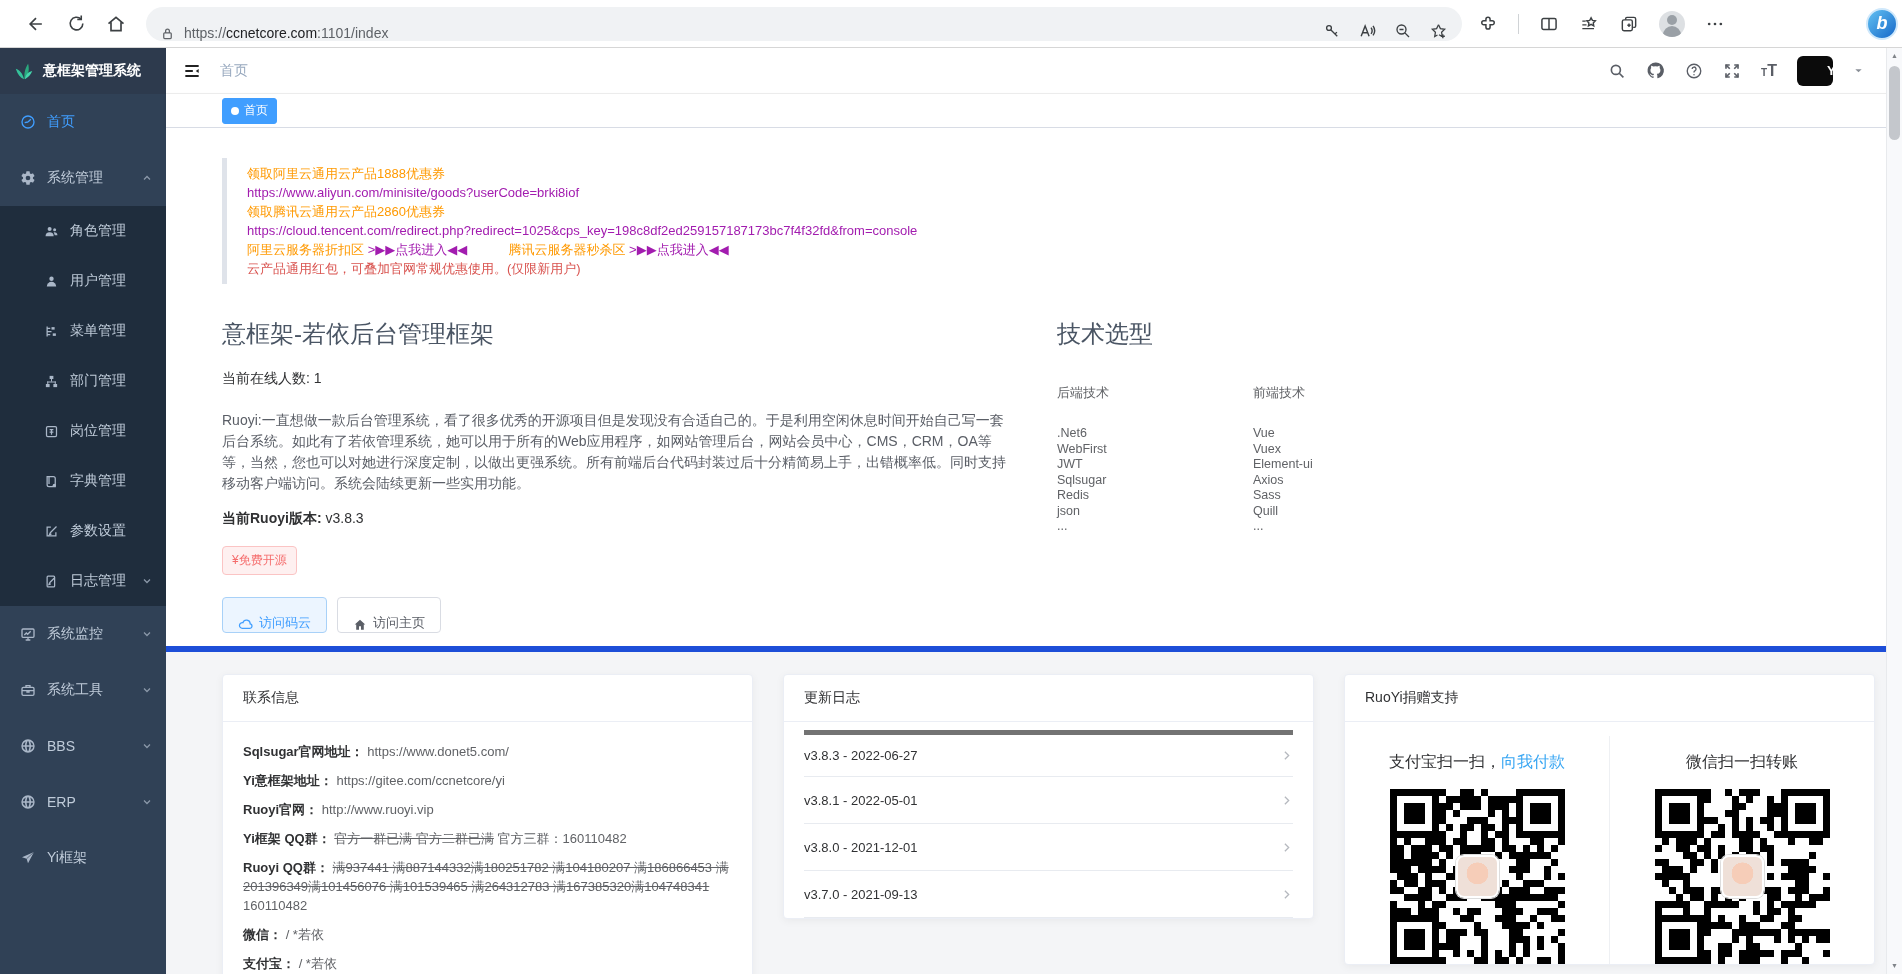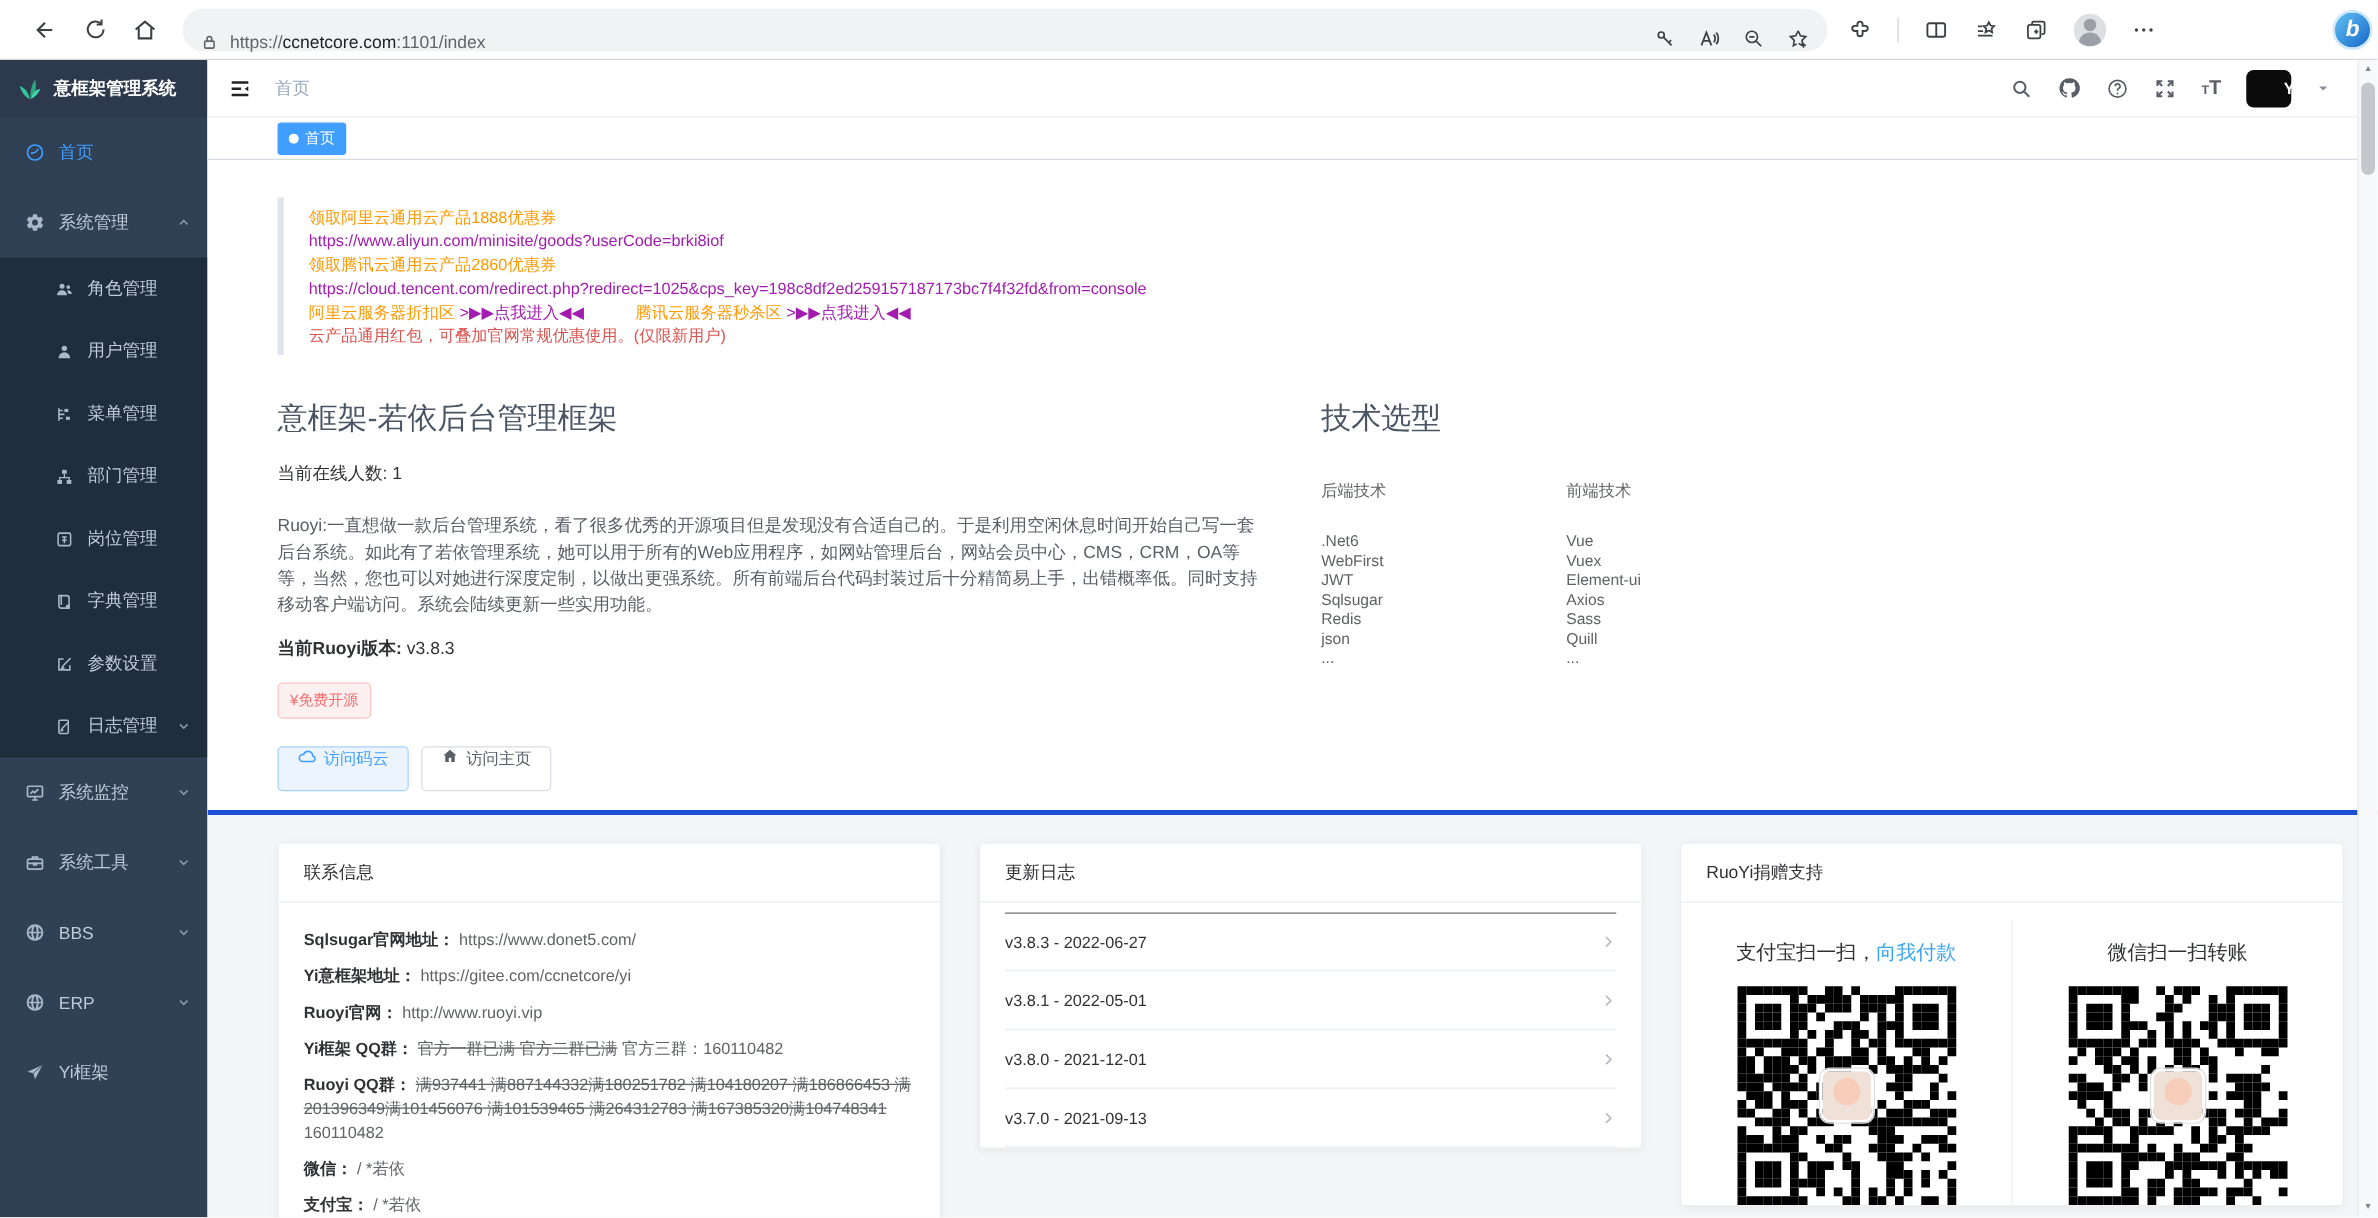--- a/index.html
+++ b/index.html
@@ -39,56 +39,56 @@
   .navbar { height:46px; background:#fff; display:flex; align-items:center; padding:0 38px 0 16px; border-bottom:1px solid #f0f0f0; flex:0 0 auto; }
   .breadcrumb { margin-left:18px; font-size:14px; color:#97a8be; }
   .nav-icons { margin-left:auto; display:flex; align-items:center; gap:20px; color:#5a5e66; }
   .nav-avatar { width:30px; height:30px; border-radius:6px; background:#0b0b0b; color:#fff; display:flex; align-items:center; justify-content:center; font-size:13px; font-weight:bold;padding-left:36px; }
   .tt { font-size:16px; font-weight:bold; color:#5a5e66; } .tt small { font-size:10px; font-weight:bold; }
   .tagbar { height:34px; background:#fff; border-bottom:1px solid #d8dce5; box-shadow:0 1px 3px rgba(0,0,0,.10); display:flex; align-items:center; padding-left:56px; flex:0 0 auto; }
   .tag { background:#409eff; border:1px solid #409eff; color:#fff; height:26px; display:inline-flex; align-items:center; gap:5px; padding:0 8px; border-radius:3px; font-size:12px; cursor:pointer; }
   .tag .dot { width:8px; height:8px; border-radius:50%; background:#fff; }
 
   .content { flex:1; overflow:hidden; }
-  .panel-top { background:#fff; min-height:524px; padding:30px 56px 0 56px; border-bottom:4px solid #1d4ed8; }
+  .panel-top { background:#fff; min-height:524px; padding:30px 56px 0 56px; border-bottom:6px solid #1d4ed8; }
 
   
   .notice { border-left:5px solid #dfe3ea; padding:6px 0 6px 20px; font-size:13px; line-height:19px; margin-bottom:34px; }
   .t-orange { color:#ff9900; } .t-link { color:#a21caf; text-decoration:none; } .t-red { color:#d9534f; }
   .gap30 { display:inline-block; width:34px; }
 
   
   .intro-row { display:flex; }
   .intro-left { flex:0 0 835px; padding-right:45px; }
   .intro-right { flex:1; min-width:0; }
   .h2 { font-size:24px; font-weight:500; color:#4a5564; margin-bottom:20px; }
   .online { font-size:14px; color:#303133; margin-bottom:22px; }
   .desc { font-size:14px; color:#5a5e66; line-height:21px; margin-bottom:16px; }
   .version { font-size:14px; color:#303133; margin-bottom:18px; } .version b { font-weight:bold; }
   .free-tag { display:inline-block; background:#fef0f0; border:1px solid #fbc4c4; color:#f56c6c; font-size:12px; padding:5px 9px; border-radius:4px; margin-bottom:22px; }
   .btn-row { display:flex; gap:10px; }
-  .btn { height:36px; padding:0 15px; border-radius:4px; border:1px solid; font-size:13px; display:inline-flex; align-items:flex-start; gap:6px; cursor:pointer; background:#fff; }
+  .btn { height:36px; padding:0 15px; border-radius:4px; border:1px solid; font-size:13px; display:inline-flex; align-items:flex-end; gap:6px; cursor:pointer; background:#fff; }
   .btn-blue { background:#ecf5ff; border-color:#a8d1f8; color:#409eff; }
   .btn-plain { background:#fff; border-color:#d9dce3; color:#5a5e66; }
   .tech-cols { display:flex; margin-top:34px; }
   .tech-col { width:196px; }
   .tech-label { font-size:13px; color:#606266; margin-bottom:24px; }
   .tech-list div { font-size:12.5px; color:#606266; line-height:15.5px; }
 
   
   .cards { display:flex; gap:30px; padding:22px 0 0 56px; align-items:flex-start; }
   .card { width:531px; flex:0 0 531px; background:#fff; border:1px solid #ebeef5; border-radius:4px; box-shadow:0 2px 8px rgba(0,0,0,.05); }
   .card-header { padding:14px 20px; border-bottom:1px solid #ebeef5; font-size:14px; color:#303133; }
   .card-body { padding:20px; }
   .c-row { font-size:13px; color:#606266; line-height:19px; margin-bottom:10px; }
   .c-row b { color:#303133; font-weight:bold; }
   .struck { text-decoration:line-through; }
   .log-body { padding:8px 20px 0 20px; }
   .log-item { height:47px; display:flex; align-items:center; justify-content:space-between; border-bottom:1px solid #e8ebf0; font-size:13px; color:#303133; cursor:pointer; }
-  .log-item:first-child { border-top:1px solid #737373; }
+  .log-item:first-child { border-top:5px solid #737373; }
   .chev { color:#b6b9bf; display:flex; }
   .donate-body { display:flex; padding-top:14px; }
   .donate-col { flex:1; display:flex; flex-direction:column; align-items:center; }
   .donate-col + .donate-col { border-left:1px solid #eef0f3; }
   .donate-title { font-size:16px; color:#303133; margin:16px 0 16px; }
   .donate-title .pay { color:#38a6f3; }
   .qr { width:175px; height:175px; position:relative; display:grid; grid-template-columns:repeat(25,7px); grid-auto-rows:7px; background:#fff; }
   .qr .on { background:#000; }
   .qr-center { position:absolute; left:66px; top:66px; width:43px; height:43px; border-radius:8px; background:radial-gradient(circle at 50% 42%, #f6cdb8 0 36%, #efe0d8 37%); border:2px solid #fff; box-shadow:0 0 0 1px #ddd; }
 

